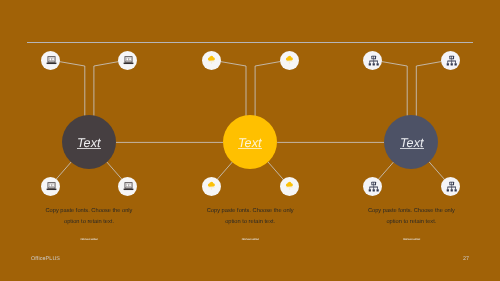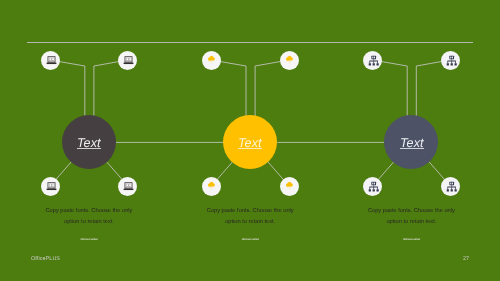--- a/index.html
+++ b/index.html
@@ -13,21 +13,21 @@
   .ic svg{display:block;}
   .cap{transform:translateZ(0);position:absolute;width:100px;text-align:center;font-size:5.7px;color:#262626;line-height:10.5px;}
   .tiny{transform:translateZ(0);position:absolute;width:100px;text-align:center;font-size:2.4px;color:#ebebec;letter-spacing:-0.25px;}
   .foot{transform:translateZ(0);position:absolute;left:31px;top:256px;font-size:5.4px;color:#cfcfcf;letter-spacing:.1px;}
   .pg{transform:translateZ(0);position:absolute;left:0;top:256px;width:469px;text-align:right;font-size:5.4px;color:#cfcfcf;}
   svg.lines{position:absolute;left:0;top:0;width:500px;height:281px;}
 </style>
 </head>
 <body>
 
-<div class="slide" style="background-color: #4d7c0f;">
+<div class="slide" style="background-color: #a16207;">
   <div class="toprule" style="background-color: rgb(181, 181, 183);"></div>
 
   <svg class="lines" viewBox="0 0 500 281">
     <g stroke="#cbcbcd" stroke-width="0.8" fill="none" stroke-linejoin="round">
       <path d="M58.8 61.5 L84.8 66.0 L84.8 116.1"></path>
       <path d="M119.2 61.5 L93.9 66.0 L93.9 116.1"></path>
       <line x1="71.56" y1="161.55" x2="55.79" y2="179.60"></line>
       <line x1="106.44" y1="161.55" x2="122.21" y2="179.60"></line>
       <path d="M220.0 61.5 L246.0 66.0 L246.0 116.1"></path>
       <path d="M280.4 61.5 L255.1 66.0 L255.1 116.1"></path>

